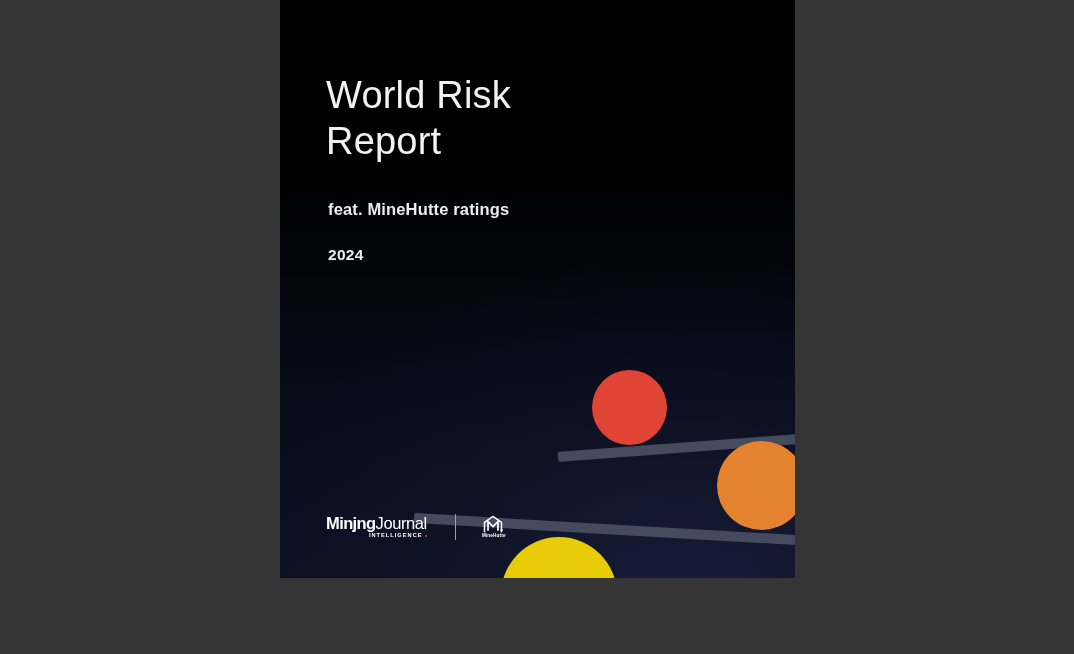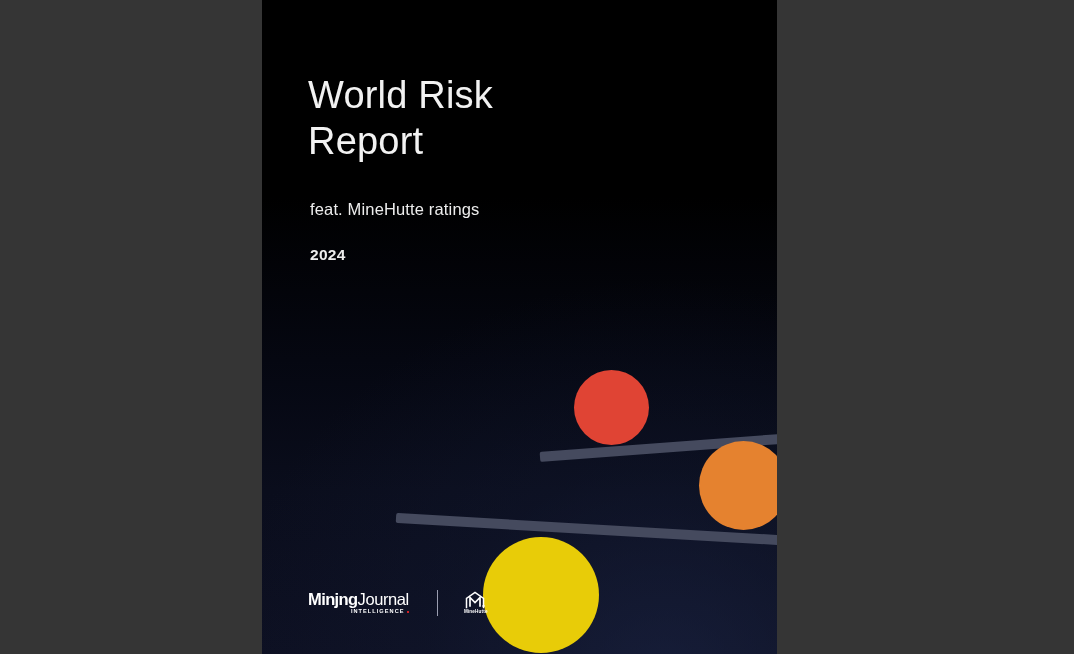--- a/index.html
+++ b/index.html
@@ -20,24 +20,24 @@
     position: absolute;
     left: 0; top: 0;
     width: 1074px;
     height: 654px;
     background: #353535;
   }
 
   
   #page {
     position: absolute;
-    left: 262px;
+    left: 280px;
     top: 0;
     width: 515px;
-    height: 654px;
+    height: 578px;
     overflow: hidden;
     background: #000000;
     background-image: linear-gradient(to bottom,
         #000000 0%,
         #000000 30%,
         #050711 55%,
         #0a0d1c 75%,
         #0d1022 100%);
   }
 
@@ -84,21 +84,21 @@
     font-weight: 300;
     line-height: 46px;
     letter-spacing: 0.2px;
     white-space: pre-line;
     margin: 0;
   }
 
   #cover-subtitle {
     color: #ededed;
     font-size: 16.5px;
-    font-weight: 400;
+    font-weight: 700;
     letter-spacing: 0.15px;
     margin: 36px 0 12px 2px;
   }
 
   #cover-year {
     color: #ededed;
     font-size: 15.5px;
     font-weight: 700;
     letter-spacing: 0.3px;
     margin: 27px 0 0 2px;

